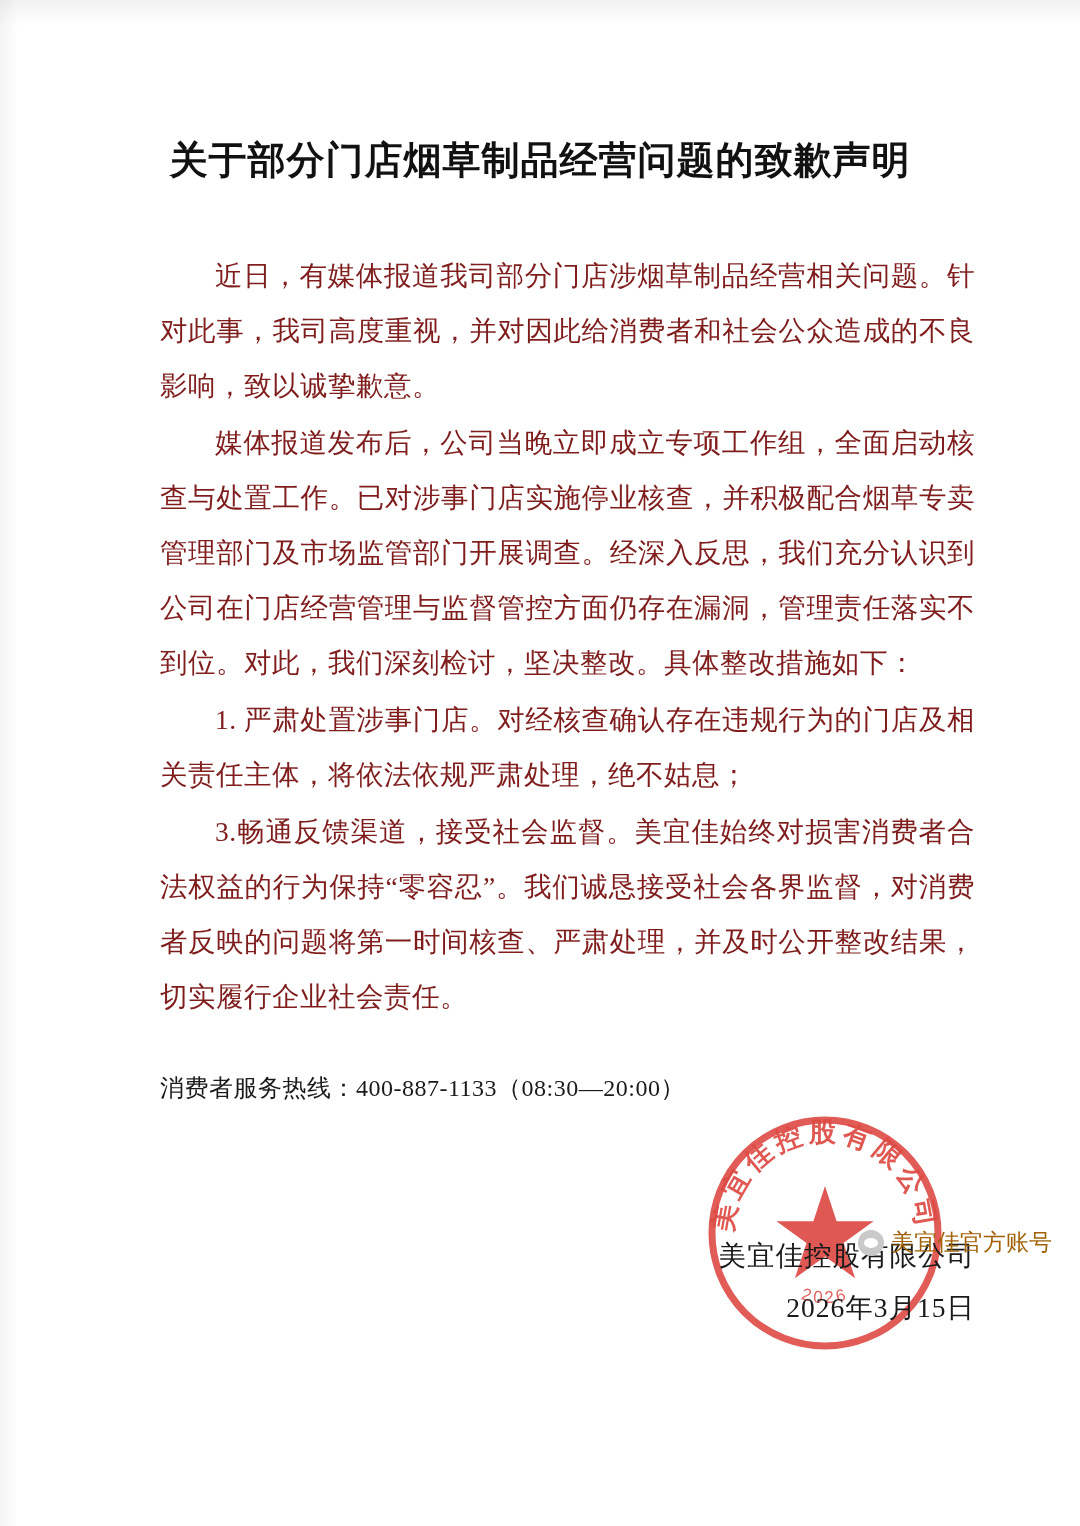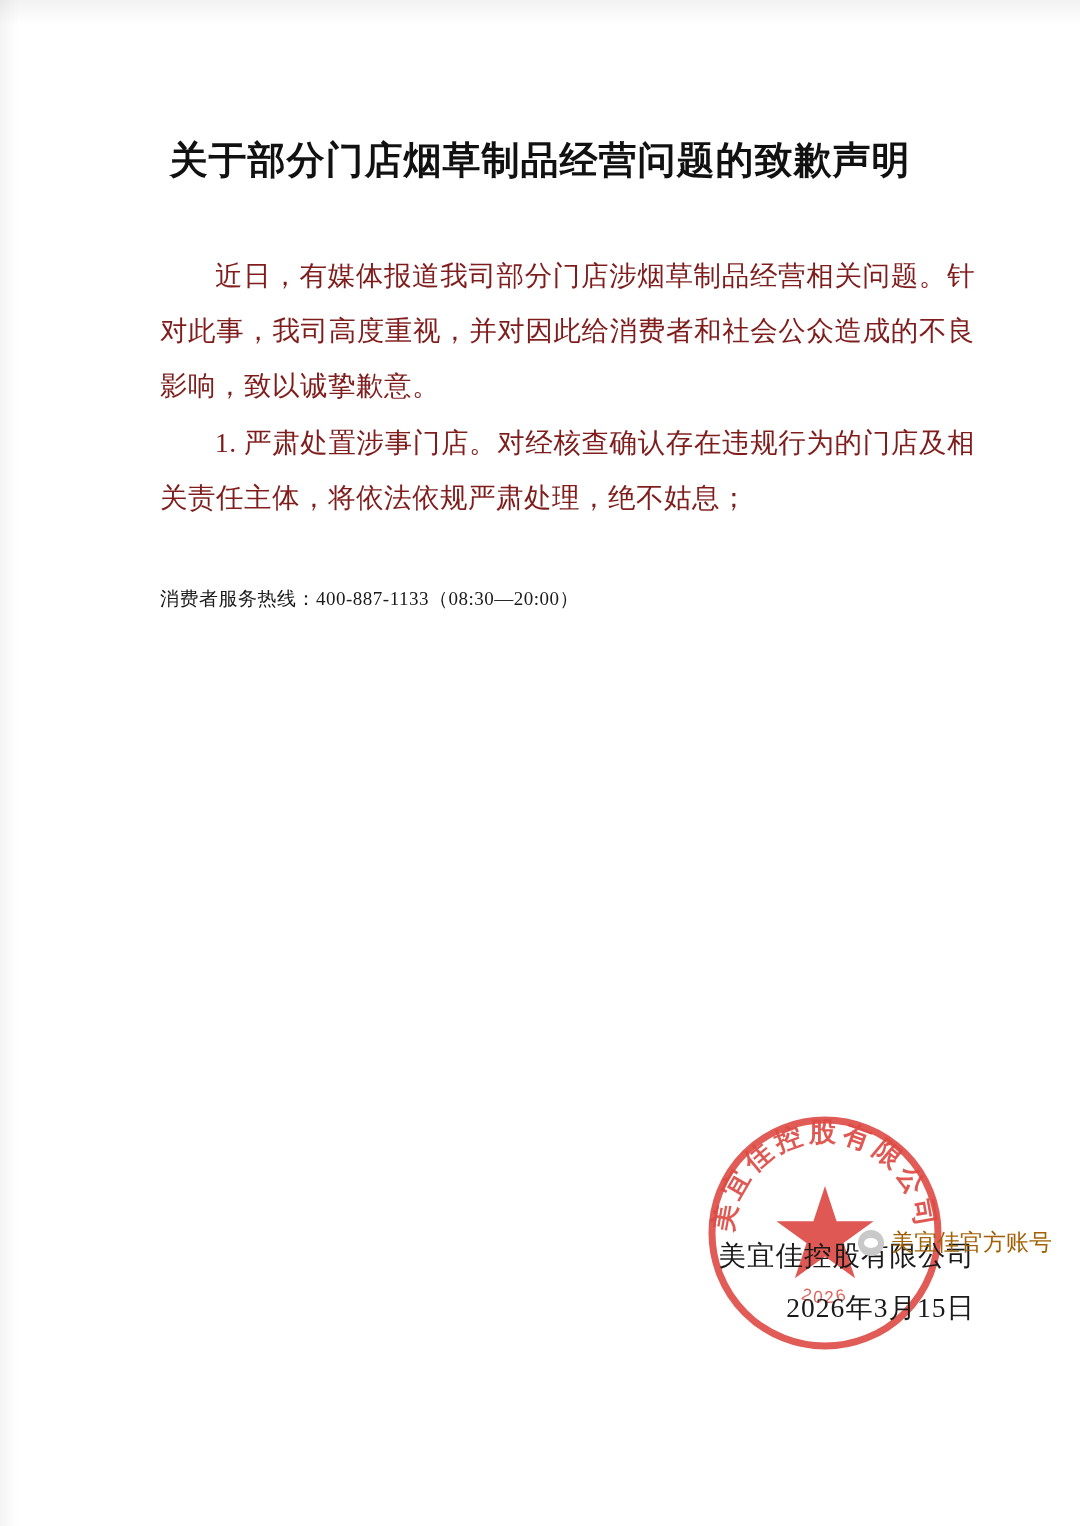--- a/index.html
+++ b/index.html
@@ -43,22 +43,22 @@
     text-justify: inter-ideograph;
     margin: 0 0 2px 0;
     letter-spacing: 0.5px;
     color: #7f1d1d;
   }
   .para.indent {
     text-indent: 2em;
   }
   .contact-line {
     padding: 0 105px 0 160px;
-    margin-top: 50px;
-    font-size: 19px;
+    margin-top: 40px;
+    font-size: 24px;
     line-height: 48px;
     letter-spacing: 0.5px;
     color: #1a1a1a;
   }
   .sign-block {
     position: absolute;
     right: 105px;
     top: 1230px;
     text-align: right;
     font-size: 27.5px;
@@ -127,21 +127,23 @@
 
 <div class="page">
 
   <div class="edge-shadow-top"></div>
   <div class="edge-shadow-left"></div>
 
   <h1 class="doc-title">关于部分门店烟草制品经营问题的致歉声明</h1>
 
   <div class="body-text">
     <p class="para indent">近日，有媒体报道我司部分门店涉烟草制品经营相关问题。针对此事，我司高度重视，并对因此给消费者和社会公众造成的不良影响，致以诚挚歉意。</p>
+    <p class="para indent">媒体报道发布后，公司当晚立即成立专项工作组，全面启动核查与处置工作。已对涉事门店实施停业核查，并积极配合烟草专卖管理部门及市场监管部门开展调查。经深入反思，我们充分认识到公司在门店经营管理与监督管控方面仍存在漏洞，管理责任落实不到位。对此，我们深刻检讨，坚决整改。具体整改措施如下：</p>
     <p class="para indent">1. 严肃处置涉事门店。对经核查确认存在违规行为的门店及相关责任主体，将依法依规严肃处理，绝不姑息；</p>
+    <p class="para indent">3.畅通反馈渠道，接受社会监督。美宜佳始终对损害消费者合法权益的行为保持“零容忍”。我们诚恳接受社会各界监督，对消费者反映的问题将第一时间核查、严肃处理，并及时公开整改结果，切实履行企业社会责任。</p>
   </div>
 
   <div class="contact-line">消费者服务热线：400-887-1133（08:30—20:00）</div>
 
   <div class="stamp">
     <svg width="250" height="250" viewBox="0 0 250 250" xmlns="http://www.w3.org/2000/svg">
       <defs>
         <path id="arcTop" d="M 33 125 A 92 92 0 0 1 217 125" fill="none"></path>
         <path id="arcBottom" d="M 55 125 A 70 70 0 0 0 195 125" fill="none"></path>
       </defs>

